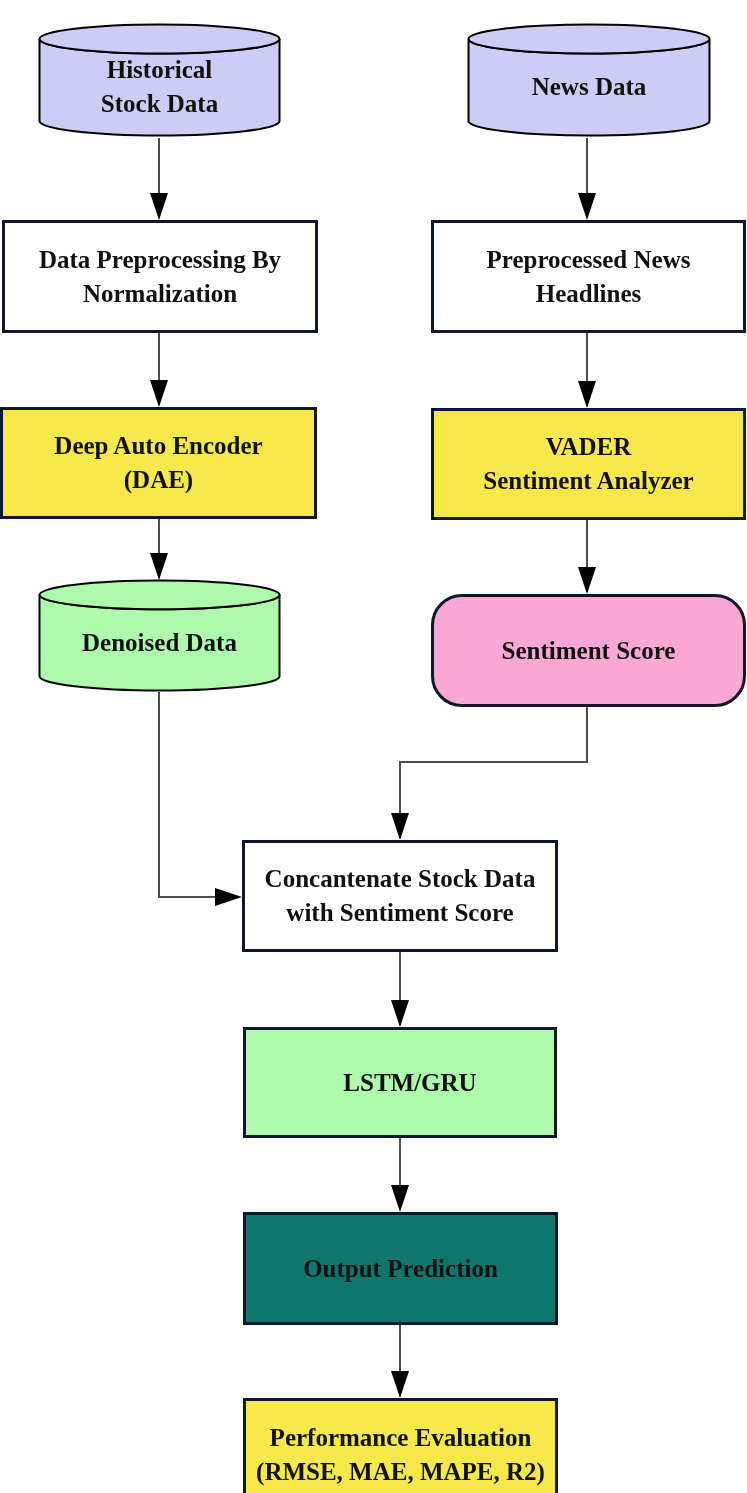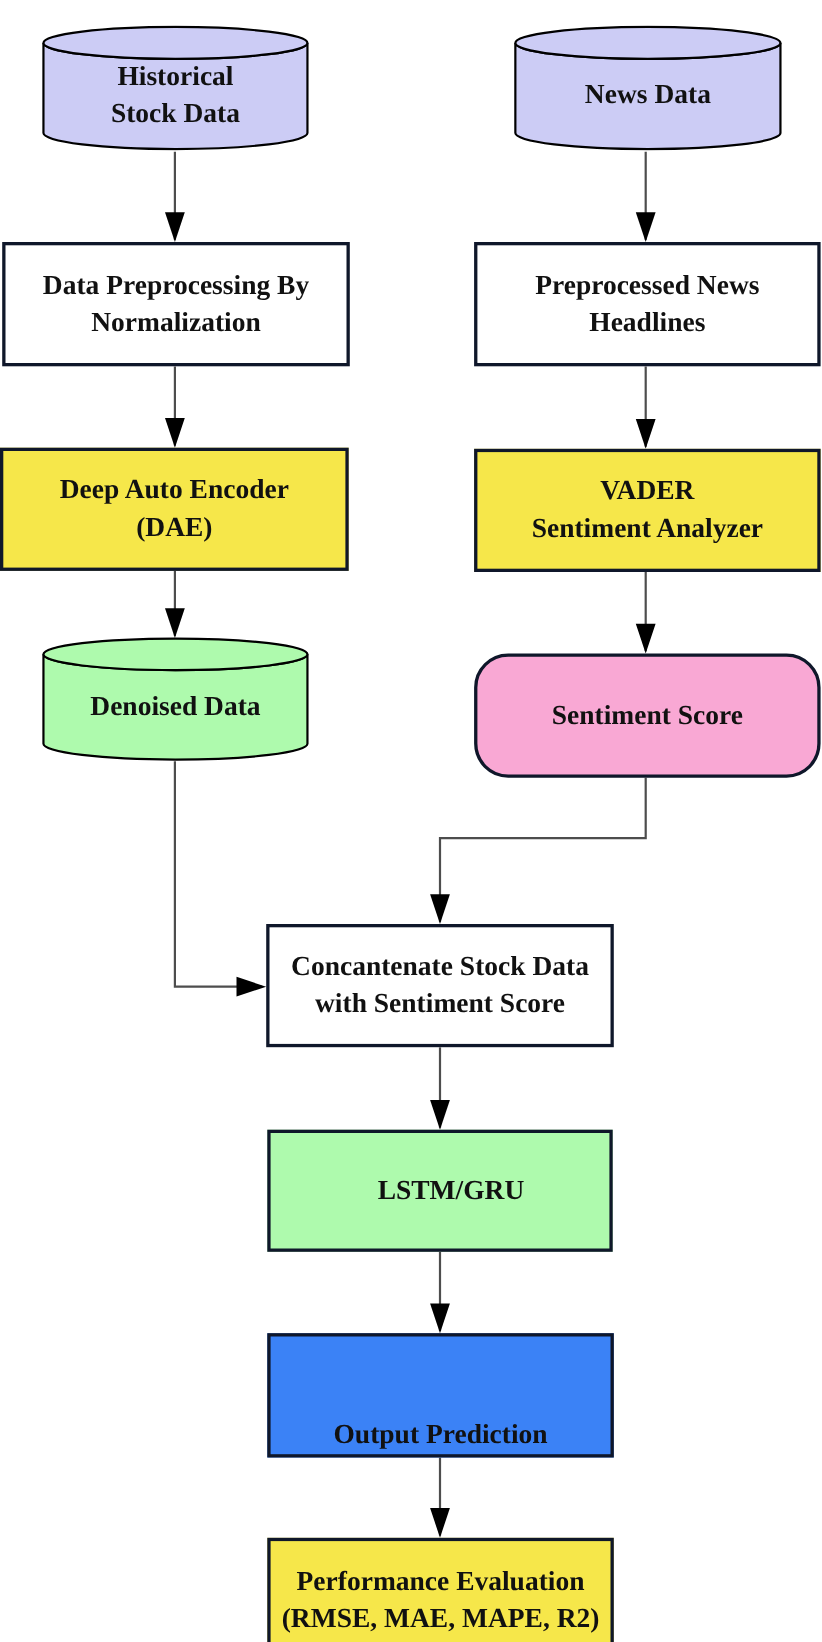--- a/index.html
+++ b/index.html
@@ -151,21 +151,21 @@
 
   <div class="node rect n-concat" style="background-color: rgb(255, 255, 255);">
     <span class="label">Concantenate Stock Data
 with Sentiment Score</span>
   </div>
 
   <div class="node rect n-lstm" style="background-color: rgb(174, 250, 173); padding-left: 20px;">
     <span class="label">LSTM/GRU</span>
   </div>
 
-  <div class="node rect n-output" style="background-color: #3b82f6; align-items: flex-end;">
+  <div class="node rect n-output" style="background-color: #0f766e;">
     <span class="label">Output Prediction</span>
   </div>
 
   <div class="node rect n-perf" style="background-color: rgb(246, 231, 74);">
     <span class="label">Performance Evaluation
 (RMSE, MAE, MAPE, R2)</span>
   </div>
 
 </div>
 

